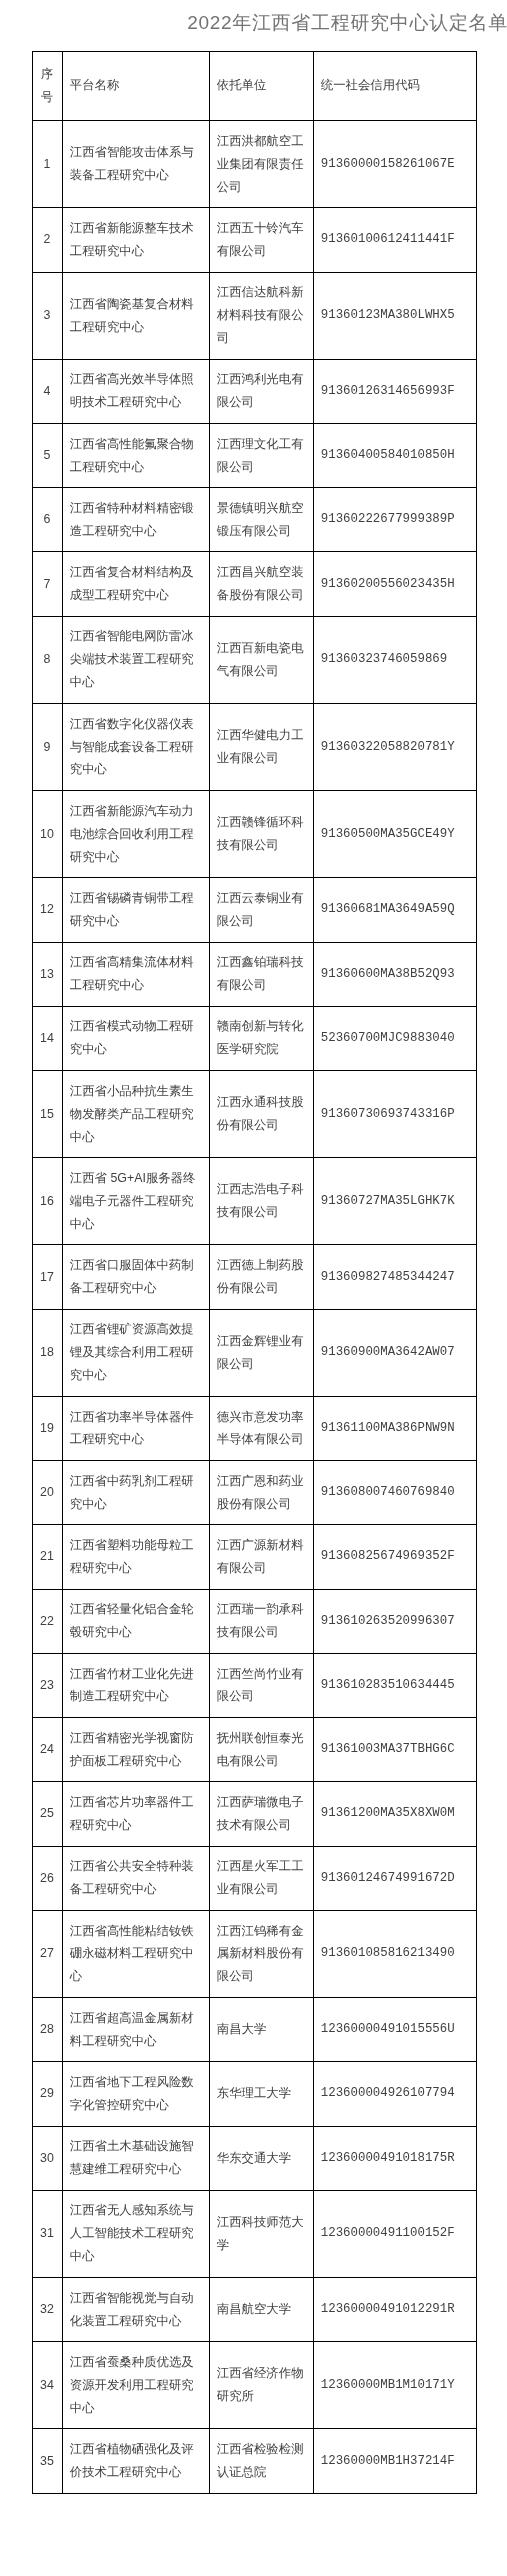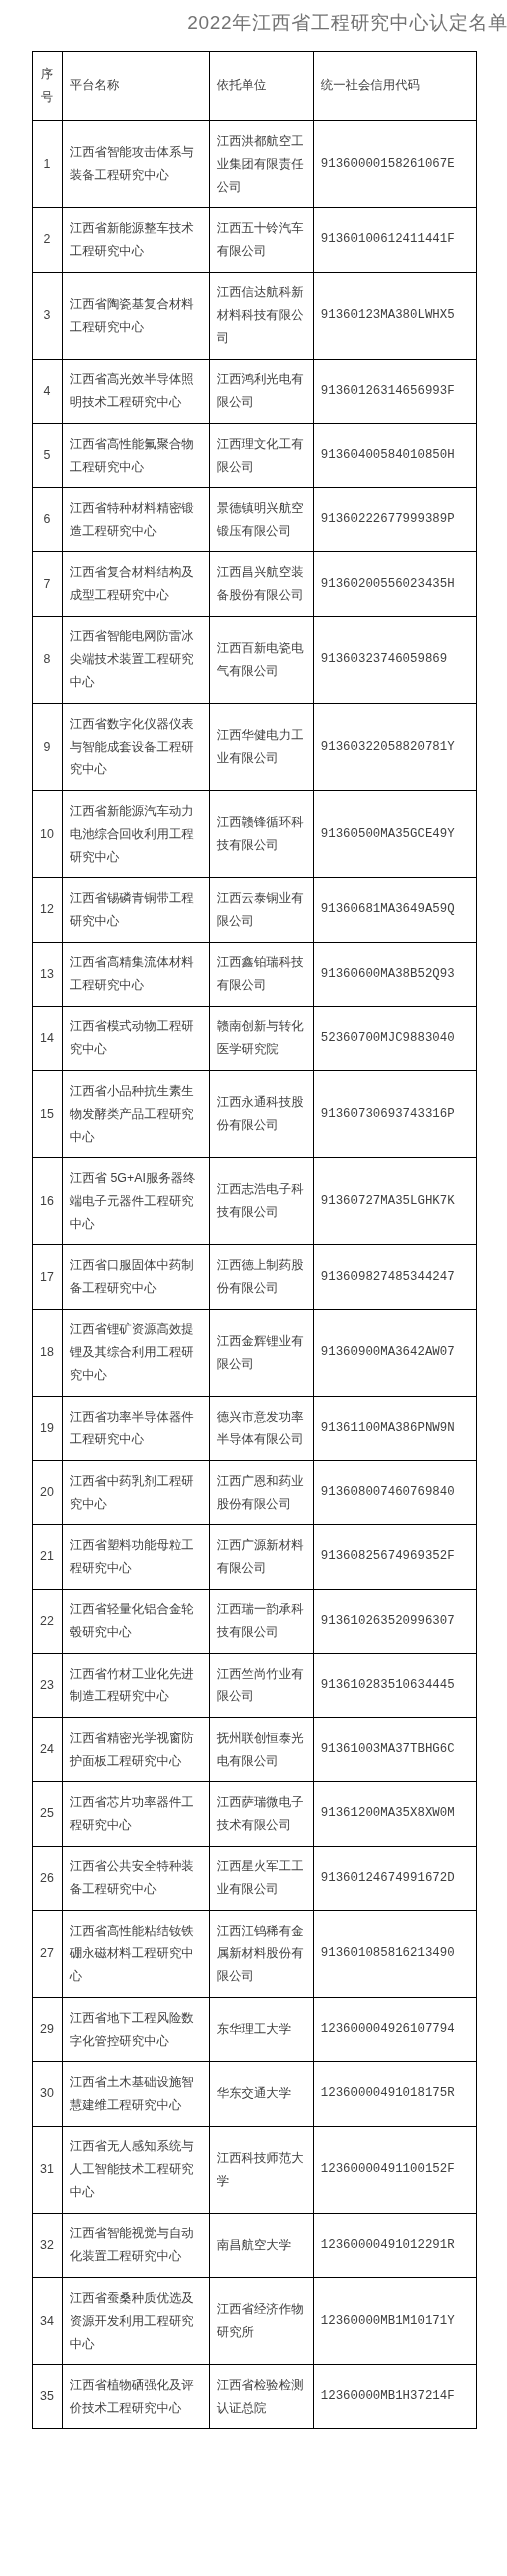--- a/index.html
+++ b/index.html
@@ -219,20 +219,26 @@
           <td class="cell-org">江西星火军工工业有限公司</td>
           <td class="cell-code">91360124674991672D</td>
         </tr>
         <tr>
           <td class="cell-no">27</td>
           <td class="cell-name">江西省高性能粘结钕铁硼永磁材料工程研究中心</td>
           <td class="cell-org">江西江钨稀有金属新材料股份有限公司</td>
           <td class="cell-code">913601085816213490</td>
         </tr>
         <tr>
+          <td class="cell-no">28</td>
+          <td class="cell-name">江西省超高温金属新材料工程研究中心</td>
+          <td class="cell-org">南昌大学</td>
+          <td class="cell-code">12360000491015556U</td>
+        </tr>
+        <tr>
           <td class="cell-no">29</td>
           <td class="cell-name">江西省地下工程风险数字化管控研究中心</td>
           <td class="cell-org">东华理工大学</td>
           <td class="cell-code">123600004926107794</td>
         </tr>
         <tr>
           <td class="cell-no">30</td>
           <td class="cell-name">江西省土木基础设施智慧建维工程研究中心</td>
           <td class="cell-org">华东交通大学</td>
           <td class="cell-code">12360000491018175R</td>

